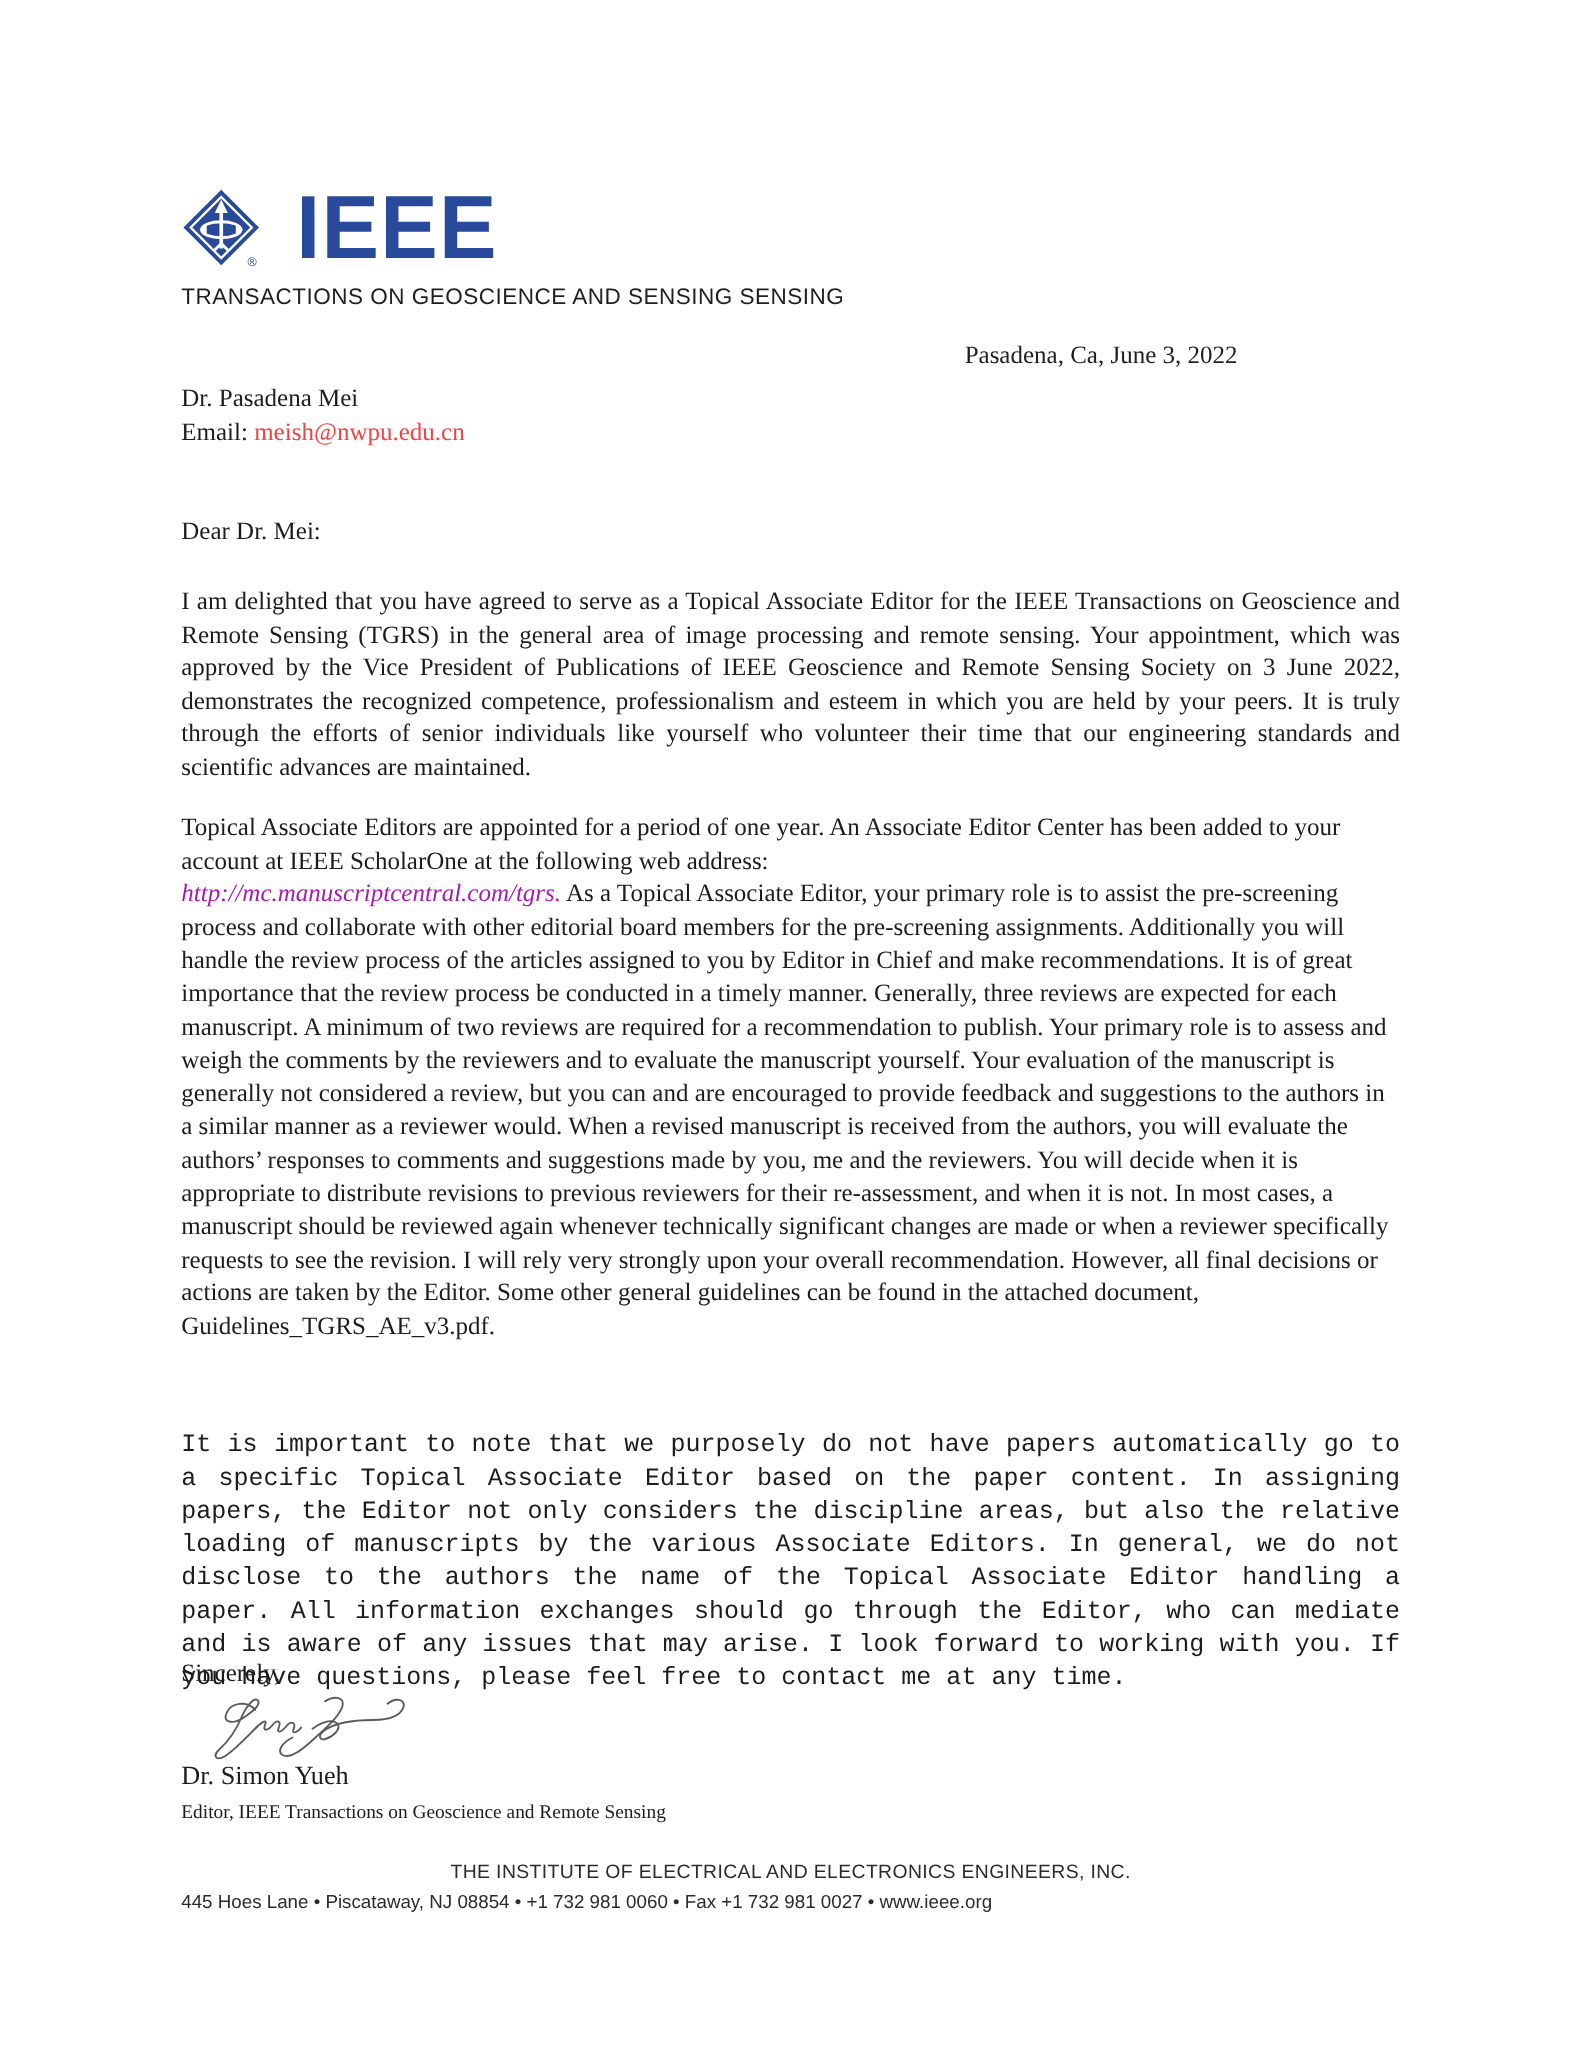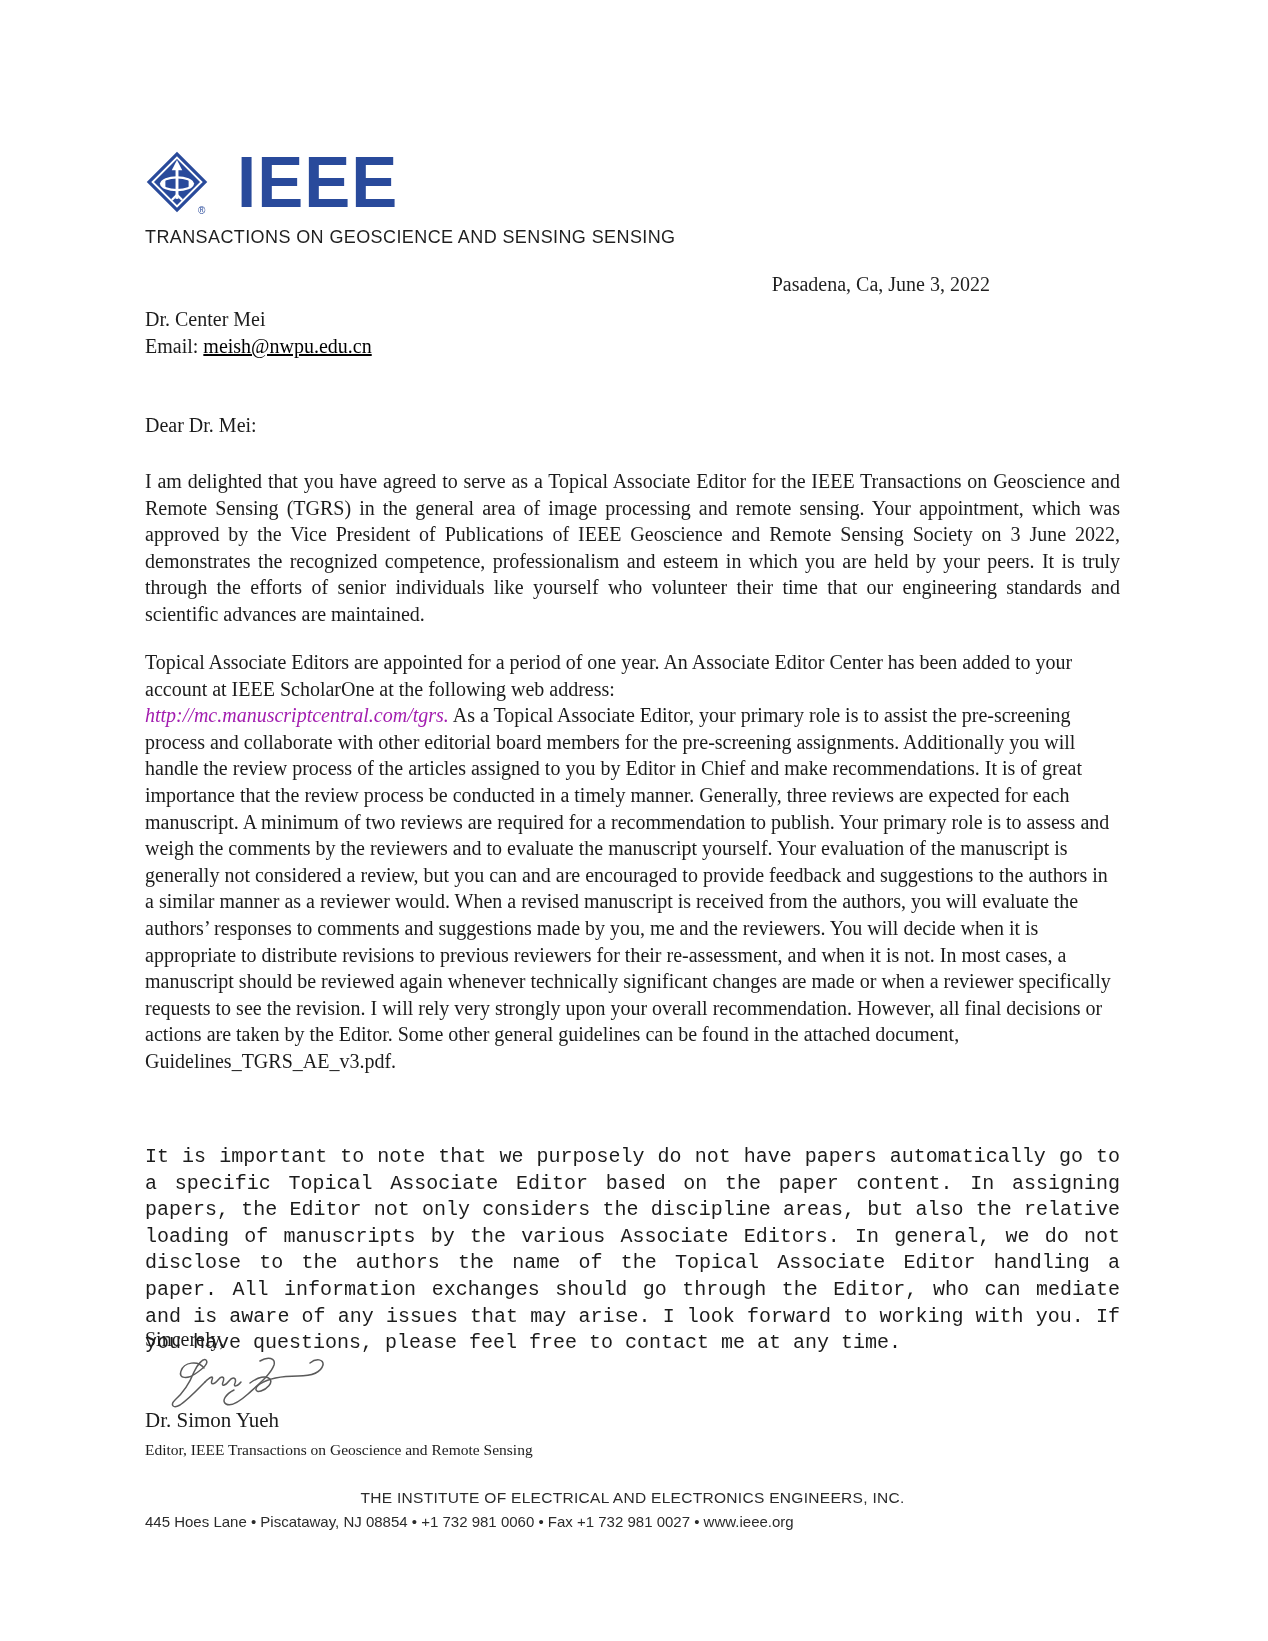--- a/index.html
+++ b/index.html
@@ -30,21 +30,21 @@
   }
 
   
   .date-line{
     top:273px;text-align:right;padding-right:130px;box-sizing:border-box;
     font-family:Liberation Serif, serif;font-size:20px;color:#1f1f1f;
   }
 
   
   .recipient{top:306px;font-size:20px;line-height:27px;}
-  a.doc-link{color:#000000;text-decoration:underline;cursor:pointer;}
+  a.doc-link{color:#ef4444;cursor:pointer;}
   a.doc-link-plain{color:#a21caf;text-decoration:none;cursor:pointer;font-style:italic;}
 
   
   .salutation{top:414px;font-size:20px;}
   .para{font-size:20px;line-height:26.6px;}
   .p1{top:468px;text-align:justify;}
   .p2{top:649px;text-align:left;}
   .p3{top:1144px;text-align:justify;font-family:Liberation Mono, monospace;}
 
   
@@ -83,21 +83,21 @@
     </span>
     <span class="logo-wordmark">IEEE</span>
   </div>
   <span class="logo-reg">®</span>
 
   <div class="content-abs masthead">TRANSACTIONS ON GEOSCIENCE AND SENSING SENSING</div>
 
   <div class="content-abs date-line">Pasadena, Ca, June 3, 2022</div>
 
   <div class="content-abs recipient">
-    <div>Dr. Center Mei</div>
+    <div>Dr. Pasadena Mei</div>
     <div><span>Email: </span><a class="doc-link">meish@nwpu.edu.cn</a></div>
   </div>
 
   <div class="content-abs salutation">Dear Dr. Mei:</div>
 
   <div class="content-abs para p1">I am delighted that you have agreed to serve as a Topical Associate Editor for the IEEE Transactions on Geoscience and Remote Sensing (TGRS) in the general area of image processing and remote sensing. Your appointment, which was approved by the Vice President of Publications of IEEE Geoscience and Remote Sensing Society on 3 June 2022, demonstrates the recognized competence, professionalism and esteem in which you are held by your peers. It is truly through the efforts of senior individuals like yourself who volunteer their time that our engineering standards and scientific advances are maintained.</div>
 
   <div class="content-abs para p2"><span>Topical Associate Editors are appointed for a period of one year. An Associate Editor Center has been added to your account at IEEE ScholarOne at the following web address:</span><br><a class="doc-link-plain">http://mc.manuscriptcentral.com/tgrs.</a><span> As a Topical Associate Editor, your primary role is to assist the pre-screening process and collaborate with other editorial board members for the pre-screening assignments. Additionally you will handle the review process of the articles assigned to you by Editor in Chief and make recommendations. It is of great importance that the review process be conducted in a timely manner. Generally, three reviews are expected for each manuscript. A minimum of two reviews are required for a recommendation to publish. Your primary role is to assess and weigh the comments by the reviewers and to evaluate the manuscript yourself. Your evaluation of the manuscript is generally not considered a review, but you can and are encouraged to provide feedback and suggestions to the authors in a similar manner as a reviewer would. When a revised manuscript is received from the authors, you will evaluate the authors’ responses to comments and suggestions made by you, me and the reviewers. You will decide when it is appropriate to distribute revisions to previous reviewers for their re-assessment, and when it is not. In most cases, a manuscript should be reviewed again whenever technically significant changes are made or when a reviewer specifically requests to see the revision. I will rely very strongly upon your overall recommendation. However, all final decisions or actions are taken by the Editor. Some other general guidelines can be found in the attached document, Guidelines_TGRS_AE_v3.pdf.</span></div>
 
   <div class="content-abs para p3">It is important to note that we purposely do not have papers automatically go to a specific Topical Associate Editor based on the paper content. In assigning papers, the Editor not only considers the discipline areas, but also the relative loading of manuscripts by the various Associate Editors. In general, we do not disclose to the authors the name of the Topical Associate Editor handling a paper. All information exchanges should go through the Editor, who can mediate and is aware of any issues that may arise. I look forward to working with you. If you have questions, please feel free to contact me at any time.</div>

